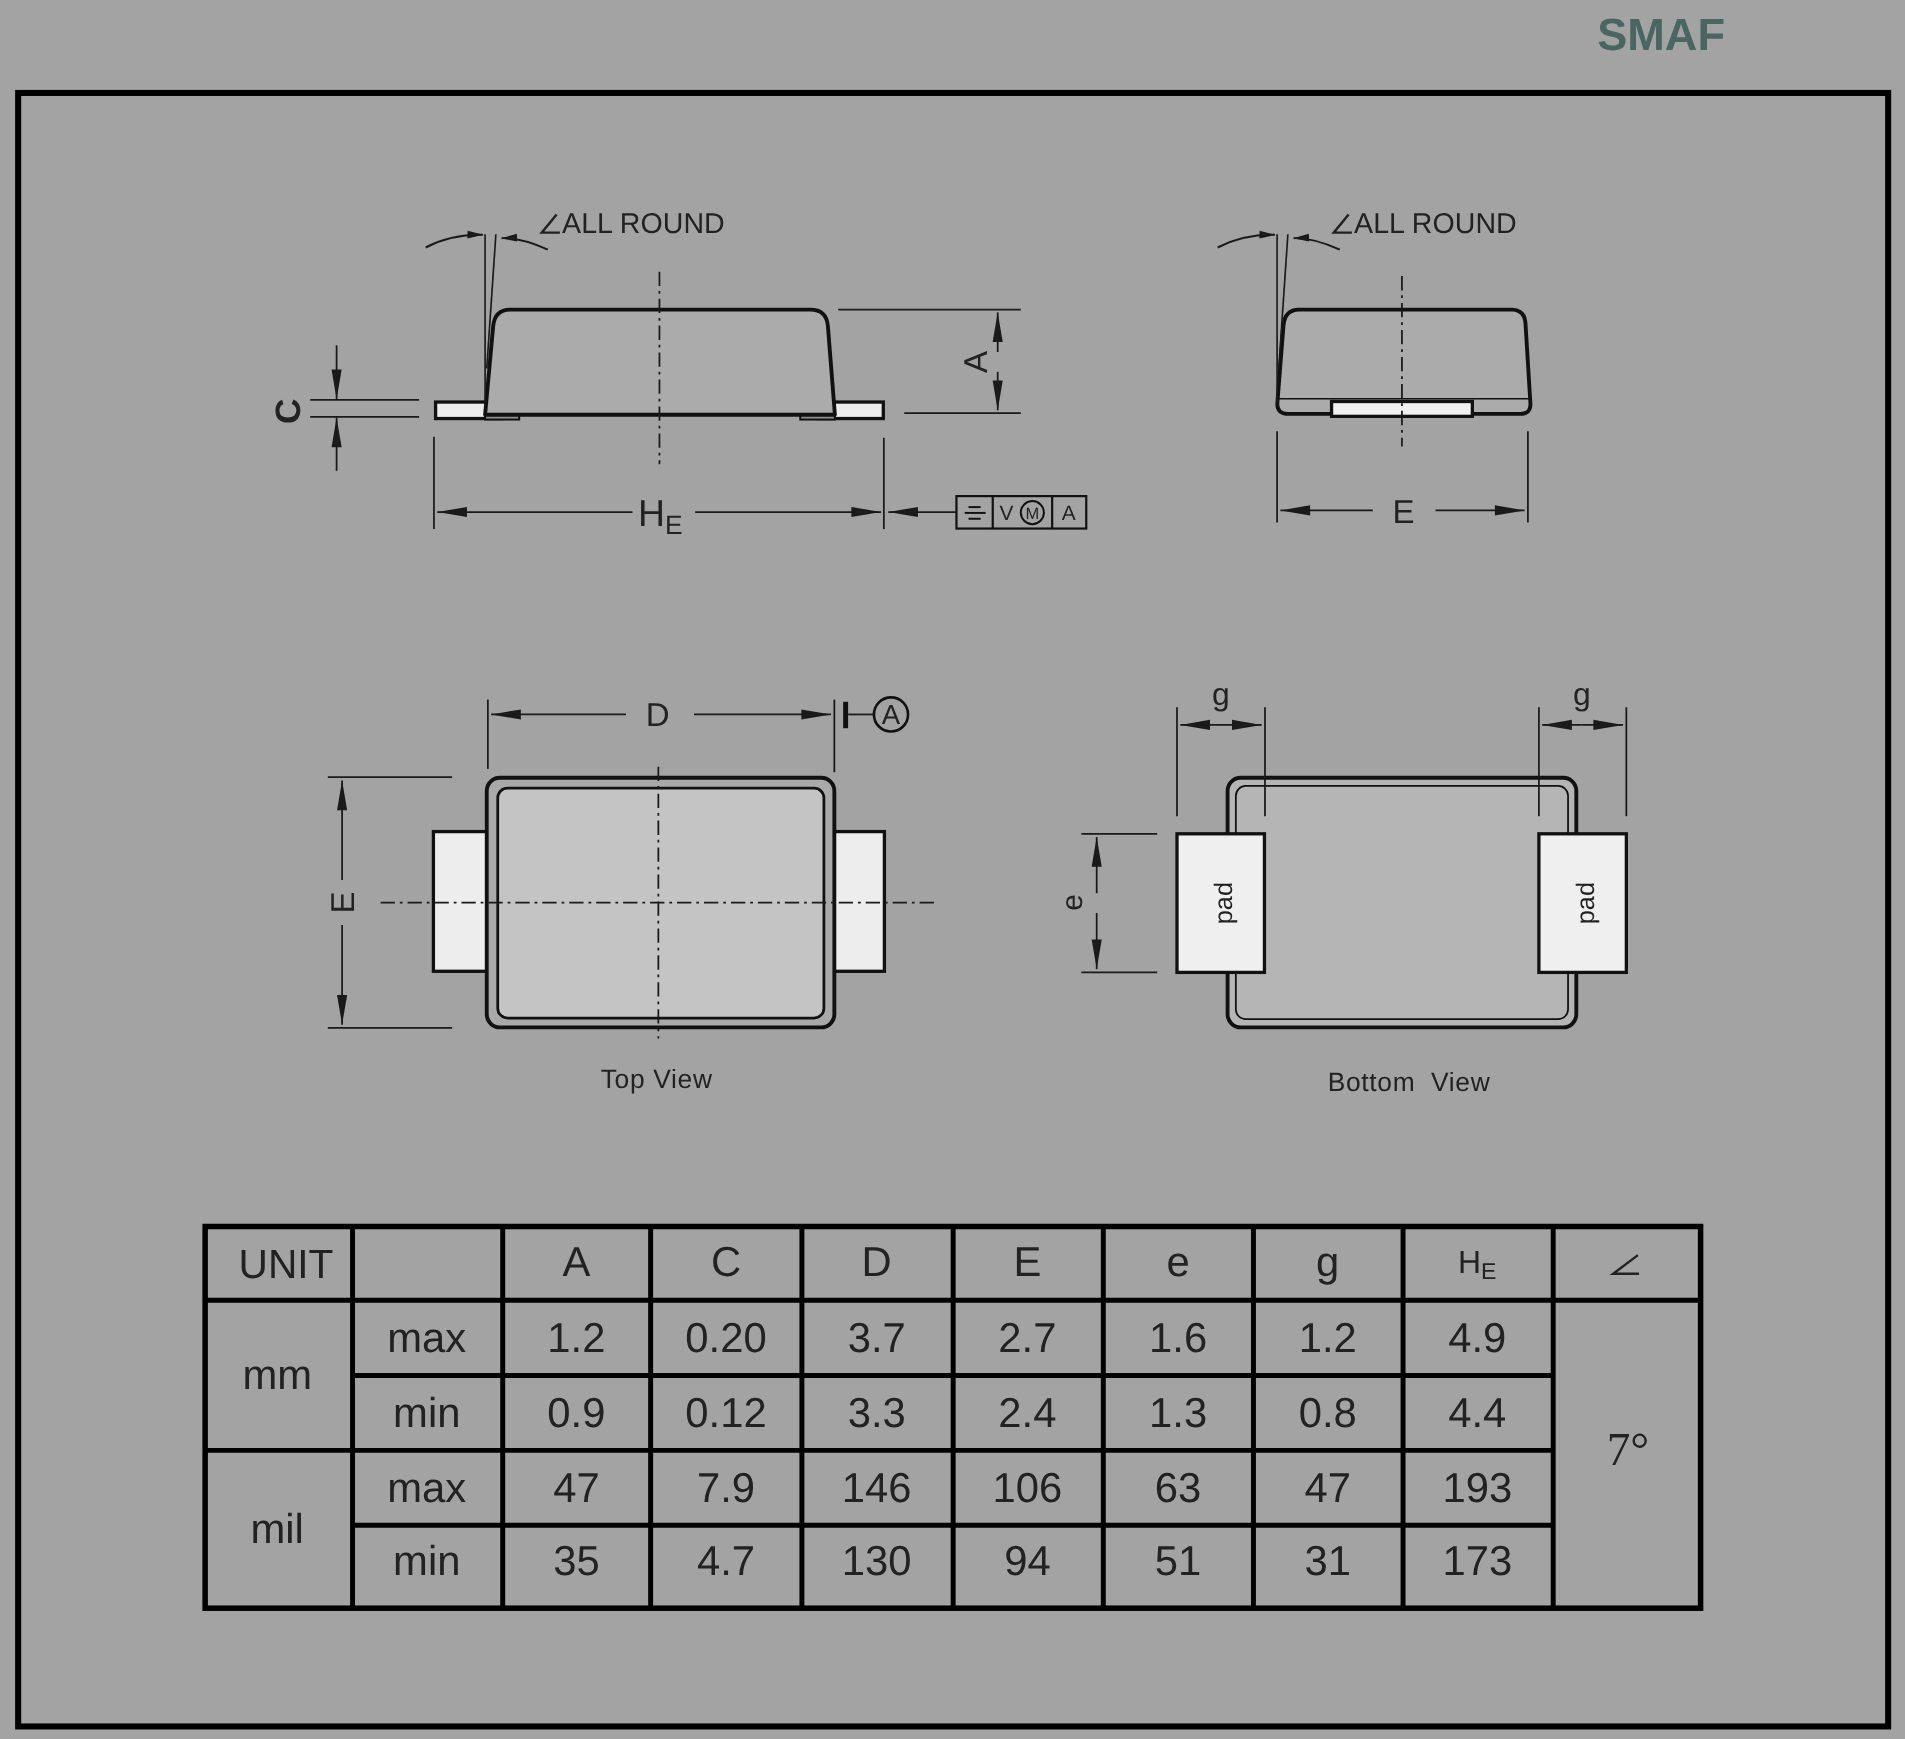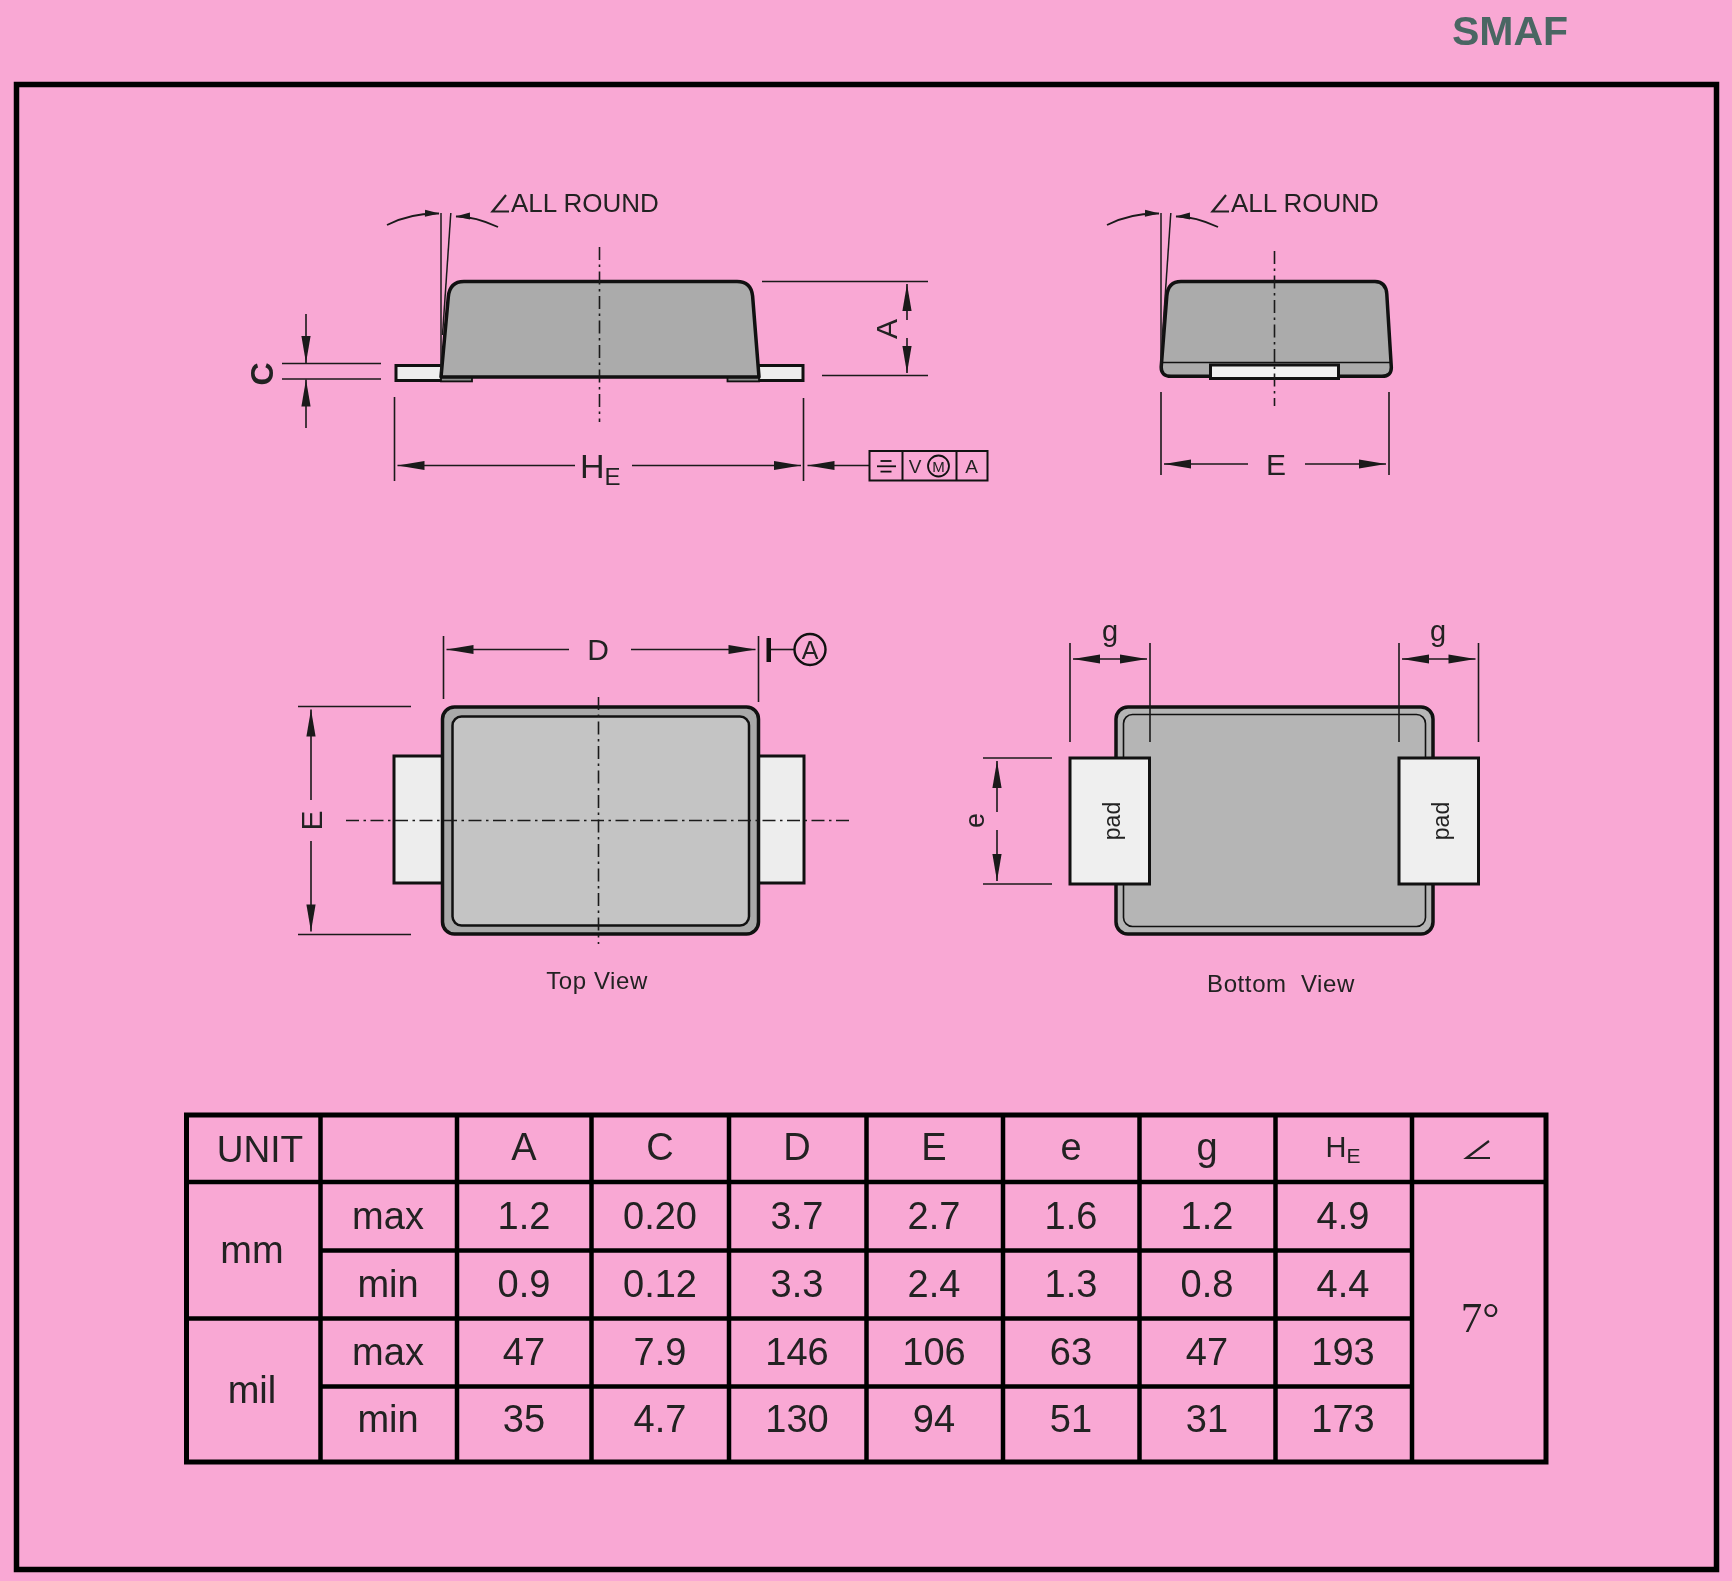--- a/index.html
+++ b/index.html
@@ -1,16 +1,16 @@
 <!DOCTYPE html>
 <html><head>
 <meta charset="utf-8">
 <style>
   html,body{margin:0;padding:0;background:#ffffff;}
-  #page{position:relative;width:1732px;height:1581px;background:#f9a8d4;overflow:hidden;
+  #page{position:relative;width:1732px;height:1581px;background:#a3a3a3;overflow:hidden;
         font-family:"Liberation Sans", sans-serif;}
   svg{position:absolute;left:0;top:0;}
 </style>
 </head>
 <body>
 <div id="page">
 <svg width="1732" height="1581" viewBox="0 0 1732 1581" fill="#222222">
 <defs>
 <marker id="ar" viewBox="0 0 30 14" markerWidth="30" markerHeight="14" refX="29" refY="7" orient="auto" markerUnits="userSpaceOnUse">
   <path d="M29,7 L2,2.4 L2,11.6 Z" fill="#1a1a1a"></path>

